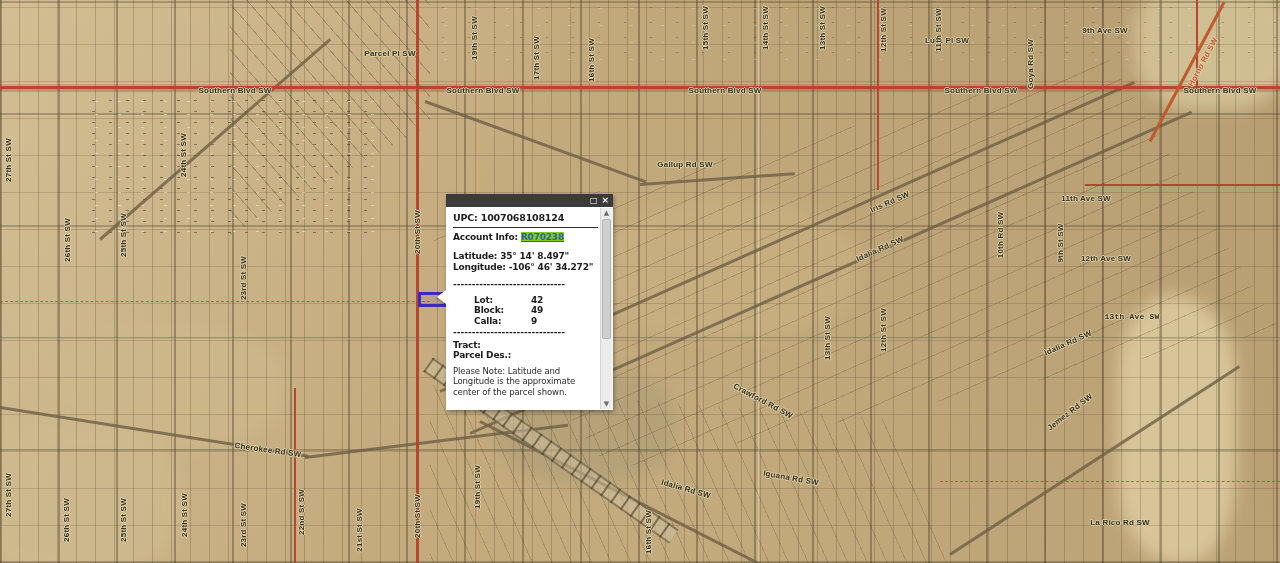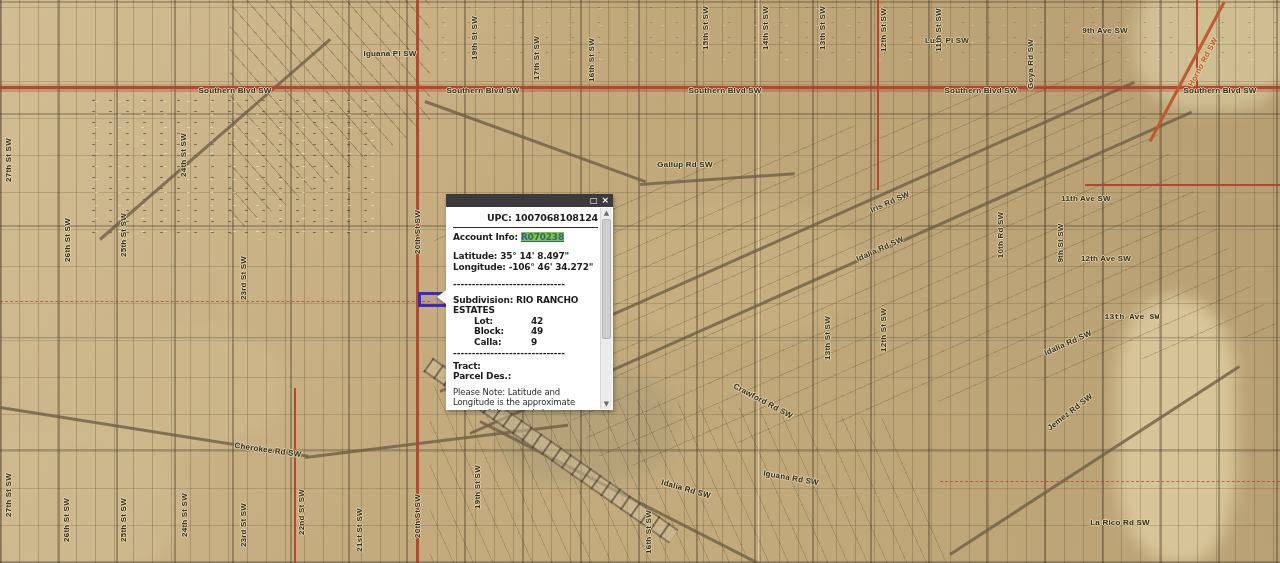--- a/index.html
+++ b/index.html
@@ -88,21 +88,21 @@
   .popup-titlebar{position:absolute;left:0;top:0;right:0;height:13px;background:var(--titlebar-gray,#3b3b3b);
     display:flex;align-items:center;justify-content:flex-end;gap:4px;padding-right:4px;box-sizing:border-box;}
   .tb-icon{color:#fff;font-size:9px;line-height:9px;cursor:pointer;font-weight:bold;}
   .tb-icon.maxi{font-size:8px;}
   .popup-tail{position:absolute;left:-9px;top:96px;width:0;height:0;
     border-top:7px solid transparent;border-bottom:7px solid transparent;border-right:9px solid #fff;
     filter:drop-shadow(-1px 1px 1px rgba(0,0,0,.25));}
   .popup-body{position:absolute;left:0;top:13px;right:0;bottom:0;background:#fff;overflow:hidden;}
   .popup-content{position:absolute;inset:0;padding:4px 15px 4px 7px;font-size:9px;line-height:10.5px;color:#1c1c1c;font-weight:bold;letter-spacing:-.2px;}
   .popup-content .row{white-space:nowrap;}
-  .upc{font-size:9.5px;margin:2px 0 1px;text-align:right;}
+  .upc{font-size:9.5px;margin:2px 0 1px;}
   .hr{border:0;border-top:1px solid #2b2b2b;margin:3px 0 4px;}
   .acct{margin:1px 0 9px;}
   .acct a{color:var(--link-blue,#2b5fae);text-decoration:underline;background:#84cc16;}
   .sep{margin:7px 0 5px;letter-spacing:0;}
   .sep2{margin:1px 0 2px;letter-spacing:0;}
   .subdiv{white-space:normal;line-height:10px;margin-bottom:1px;}
   .frow{display:flex;margin-left:21px;}
   .flabel{width:57px;}
   .note{font-weight:normal;font-size:8.5px;line-height:10.5px;white-space:normal;margin-top:5px;letter-spacing:-.1px;color:#2a2a2a;}
   
@@ -166,21 +166,20 @@
       <div class="popup-content">
         <div class="row upc">UPC: 1007068108124</div>
         <hr class="hr">
         <div class="row acct">
           <span>Account Info:</span>
           <a href="#">R070238</a>
         </div>
         <div class="row">Latitude: 35° 14' 8.497"</div>
         <div class="row">Longitude: -106° 46' 34.272"</div>
         <div class="row sep">------------------------------</div>
-        <div class="subdiv">Subdivision: RIO RANCHO ESTATES</div>
         <div class="frow">
           <span class="flabel">Lot:</span>
           <span>42</span>
         </div>
         <div class="frow">
           <span class="flabel">Block:</span>
           <span>49</span>
         </div>
         <div class="frow">
           <span class="flabel">Calla:</span>
@@ -196,21 +195,21 @@
         <div class="sb-thumb"></div>
         <div class="sb-down">▼</div>
       </div>
     </div>
   </div>
 <span class="lbl" style="left: 235px; top: 90px; transform: translate(-50%, -50%) rotate(0deg);">Southern Blvd SW</span>
     <span class="lbl" style="left: 483px; top: 90px; transform: translate(-50%, -50%) rotate(0deg);">Southern Blvd SW</span>
     <span class="lbl" style="left: 725px; top: 90px; transform: translate(-50%, -50%) rotate(0deg);">Southern Blvd SW</span>
     <span class="lbl" style="left: 981px; top: 90px; transform: translate(-50%, -50%) rotate(0deg);">Southern Blvd SW</span>
     <span class="lbl" style="left: 1220px; top: 90px; transform: translate(-50%, -50%) rotate(0deg);">Southern Blvd SW</span>
-    <span class="lbl" style="left: 390px; top: 53px; transform: translate(-50%, -50%) rotate(0deg);">Iguana Pl SW</span>
+    <span class="lbl" style="left: 390px; top: 53px; transform: translate(-50%, -50%) rotate(0deg);">Parcel Pl SW</span>
     <span class="lbl" style="left: 947px; top: 40px; transform: translate(-50%, -50%) rotate(0deg);">Lura Pl SW</span>
     <span class="lbl" style="left: 1105px; top: 30px; transform: translate(-50%, -50%) rotate(0deg);">9th Ave SW</span>
     <span class="lbl" style="left: 685px; top: 164px; transform: translate(-50%, -50%) rotate(0deg);">Gallup Rd SW</span>
     <span class="lbl" style="left: 1086px; top: 198px; transform: translate(-50%, -50%) rotate(0deg);">11th Ave SW</span>
     <span class="lbl" style="left: 1097px; top: 258px; transform: translate(-50%, -50%) rotate(0deg); margin-left: 9px;">12th Ave SW</span>
     <span class="lbl" style="left: 1132px; top: 316px; transform: translate(-50%, -50%) rotate(0deg); font-family: Liberation Mono, monospace;">13th Ave SW</span>
     <span class="lbl" style="left: 1120px; top: 522px; transform: translate(-50%, -50%) rotate(0deg);">La Rico Rd SW</span>
     <span class="lbl" style="left: 268px; top: 450px; transform: translate(-50%, -50%) rotate(8deg);">Cherokee Rd SW</span>
     <span class="lbl" style="left: 791px; top: 478px; transform: translate(-50%, -50%) rotate(10deg);">Iguana Rd SW</span>
     <span class="lbl" style="left: 763px; top: 401px; transform: translate(-50%, -50%) rotate(28deg);">Crawford Rd SW</span>

